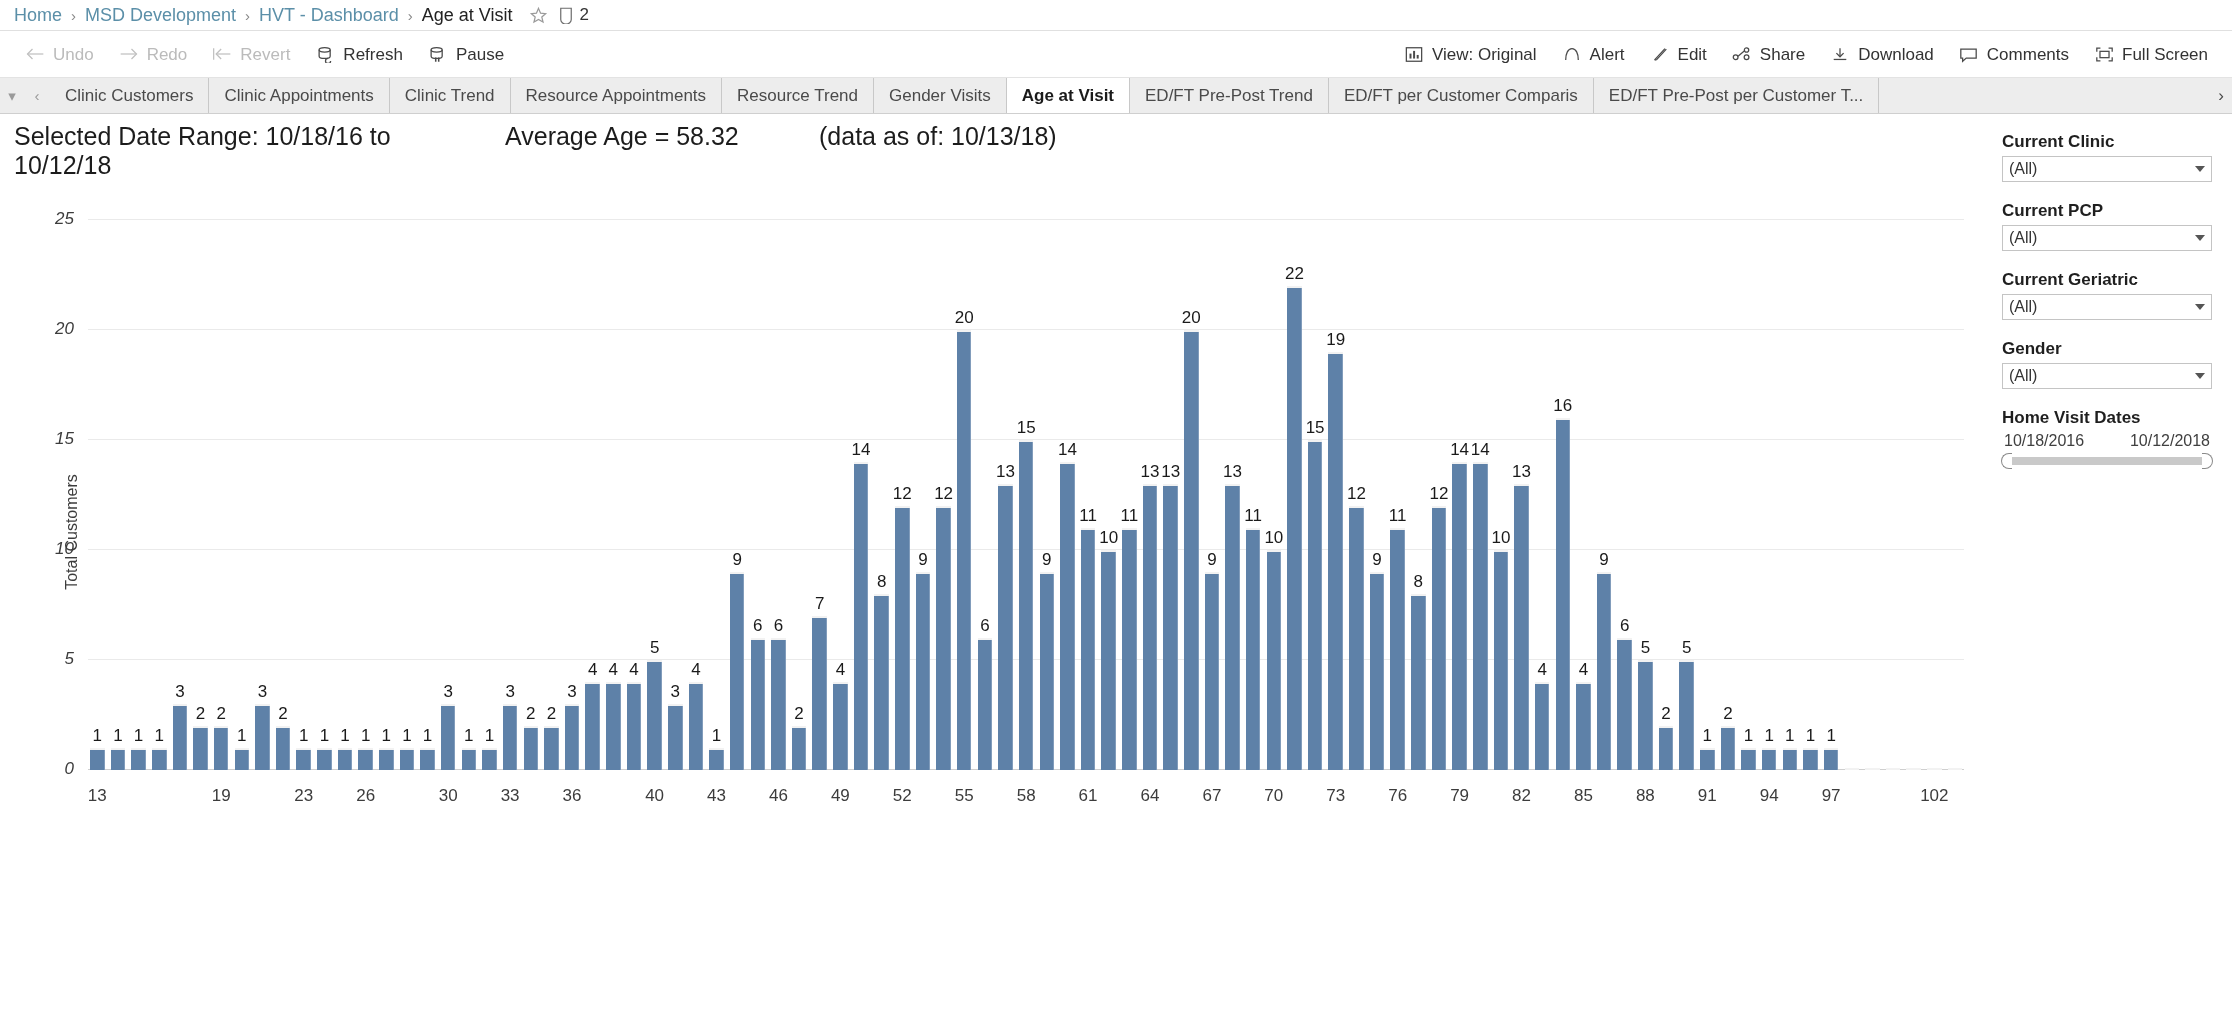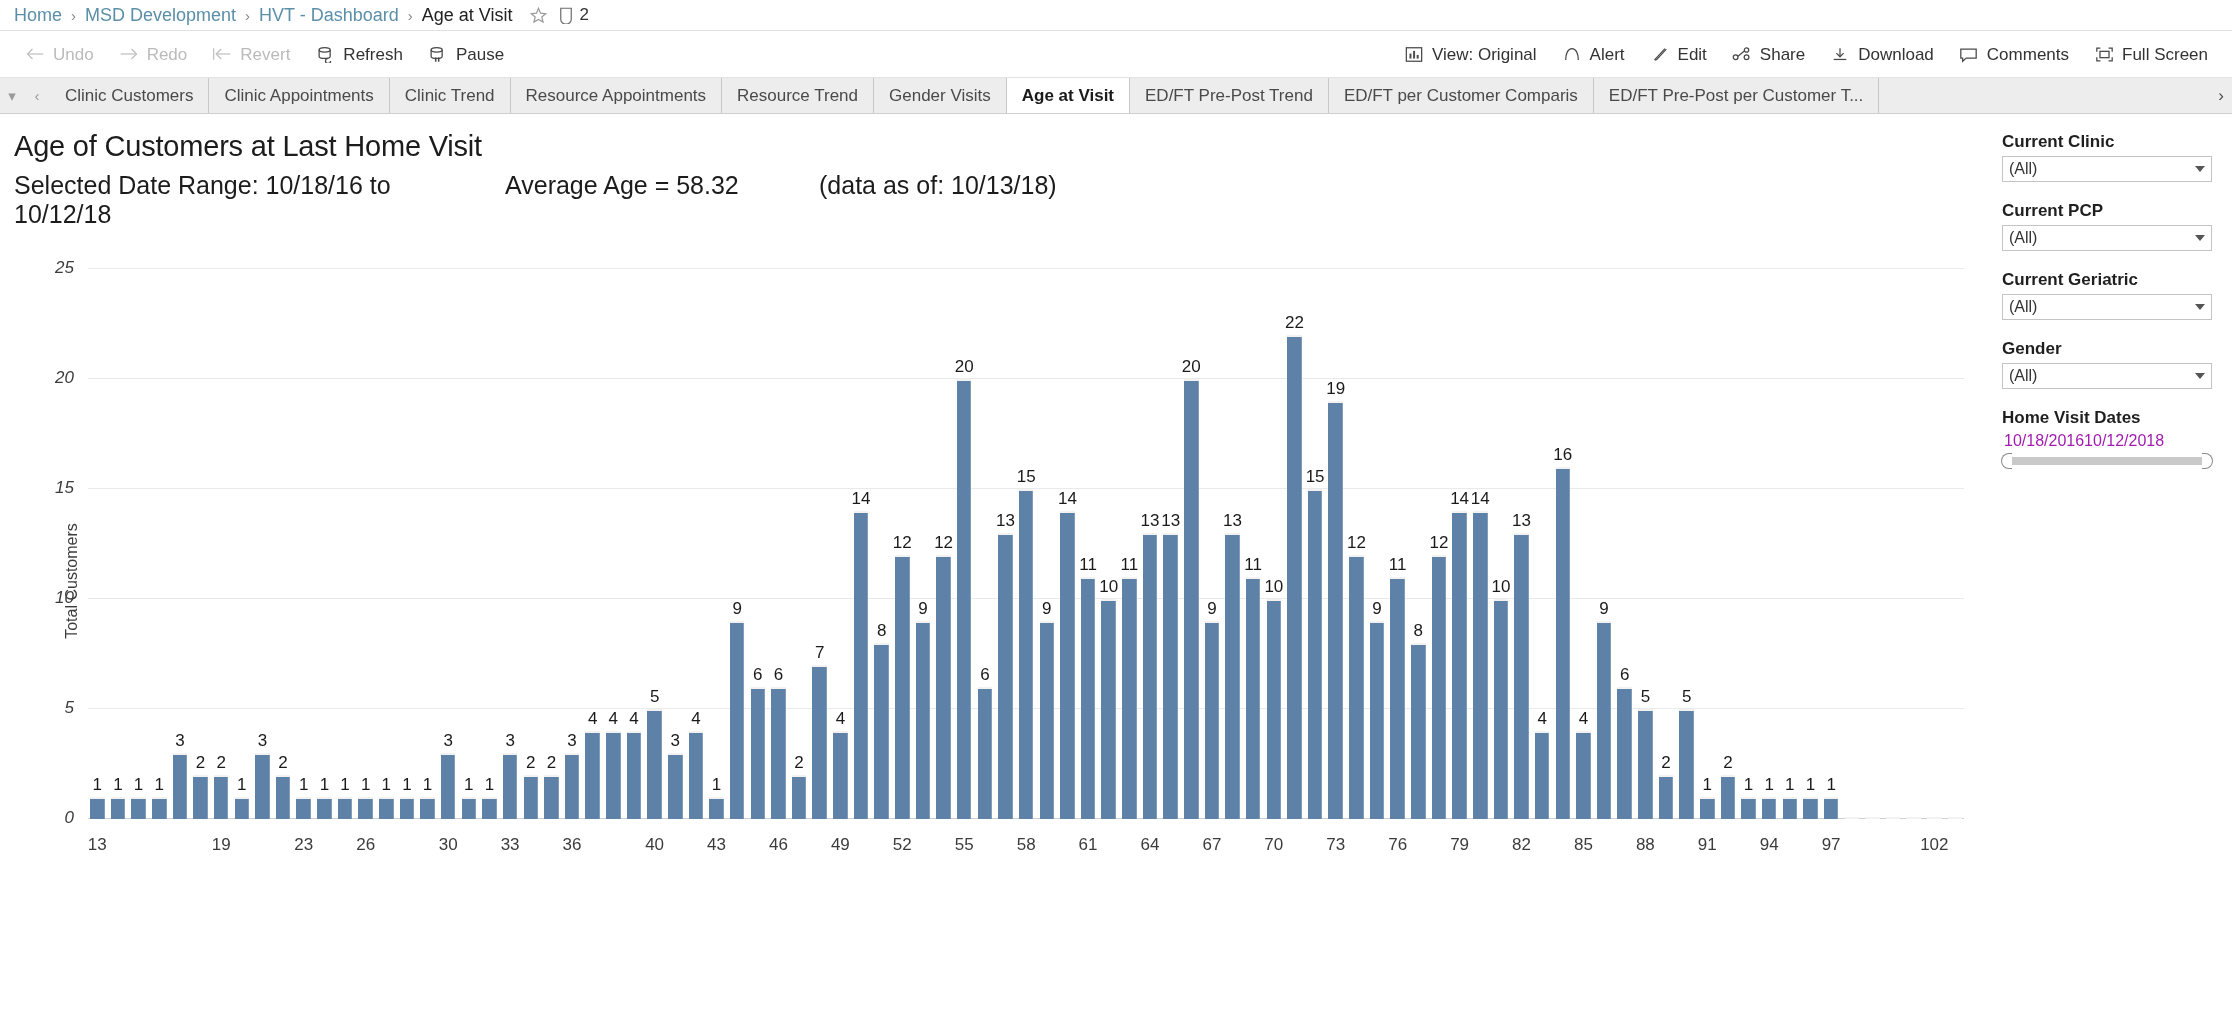--- a/index.html
+++ b/index.html
@@ -241,22 +241,23 @@
   .filt-select .val { flex: 1; }
   .filt-select .caret {
     width: 0; height: 0;
     border-left: 5px solid transparent;
     border-right: 5px solid transparent;
     border-top: 6px solid #555;
   }
   .slider-block { margin-top: 2px; }
   .slider-dates {
     display: flex;
+    justify-content: space-between;
     font-size: 16px;
-    color: #a21caf;
+    color: #404040;
     margin: 3px 2px 7px 2px;
   }
   .slider-track {
     position: relative;
     height: 8px;
     background: #c9c9c9;
     border-radius: 1px;
     margin: 0 9px;
   }
   .sl-handle {
@@ -469,21 +470,20 @@
     </div>
   <div class="tab">
       <span>ED/FT Pre-Post per Customer T...</span>
     </div>
   <div class="tab-next">›</div>
 </div>
 
 <div class="viz">
   <div class="viz-main">
 
-    <div class="v-title">Age of Customers at Last Home Visit</div>
     <div class="v-subrow">
       <span class="v-sub1">Selected Date Range: 10/18/16 to 10/12/18</span>
       <span class="v-sub2">Average Age = 58.32</span>
       <span>(data as of: 10/13/18)</span>
     </div>
 
     <div class="chart-wrap">
       <div class="yaxis-title">Total Customers</div>
       <div class="plot" id="plot">
         <div class="gridline axis0" style="bottom: 0%;">

